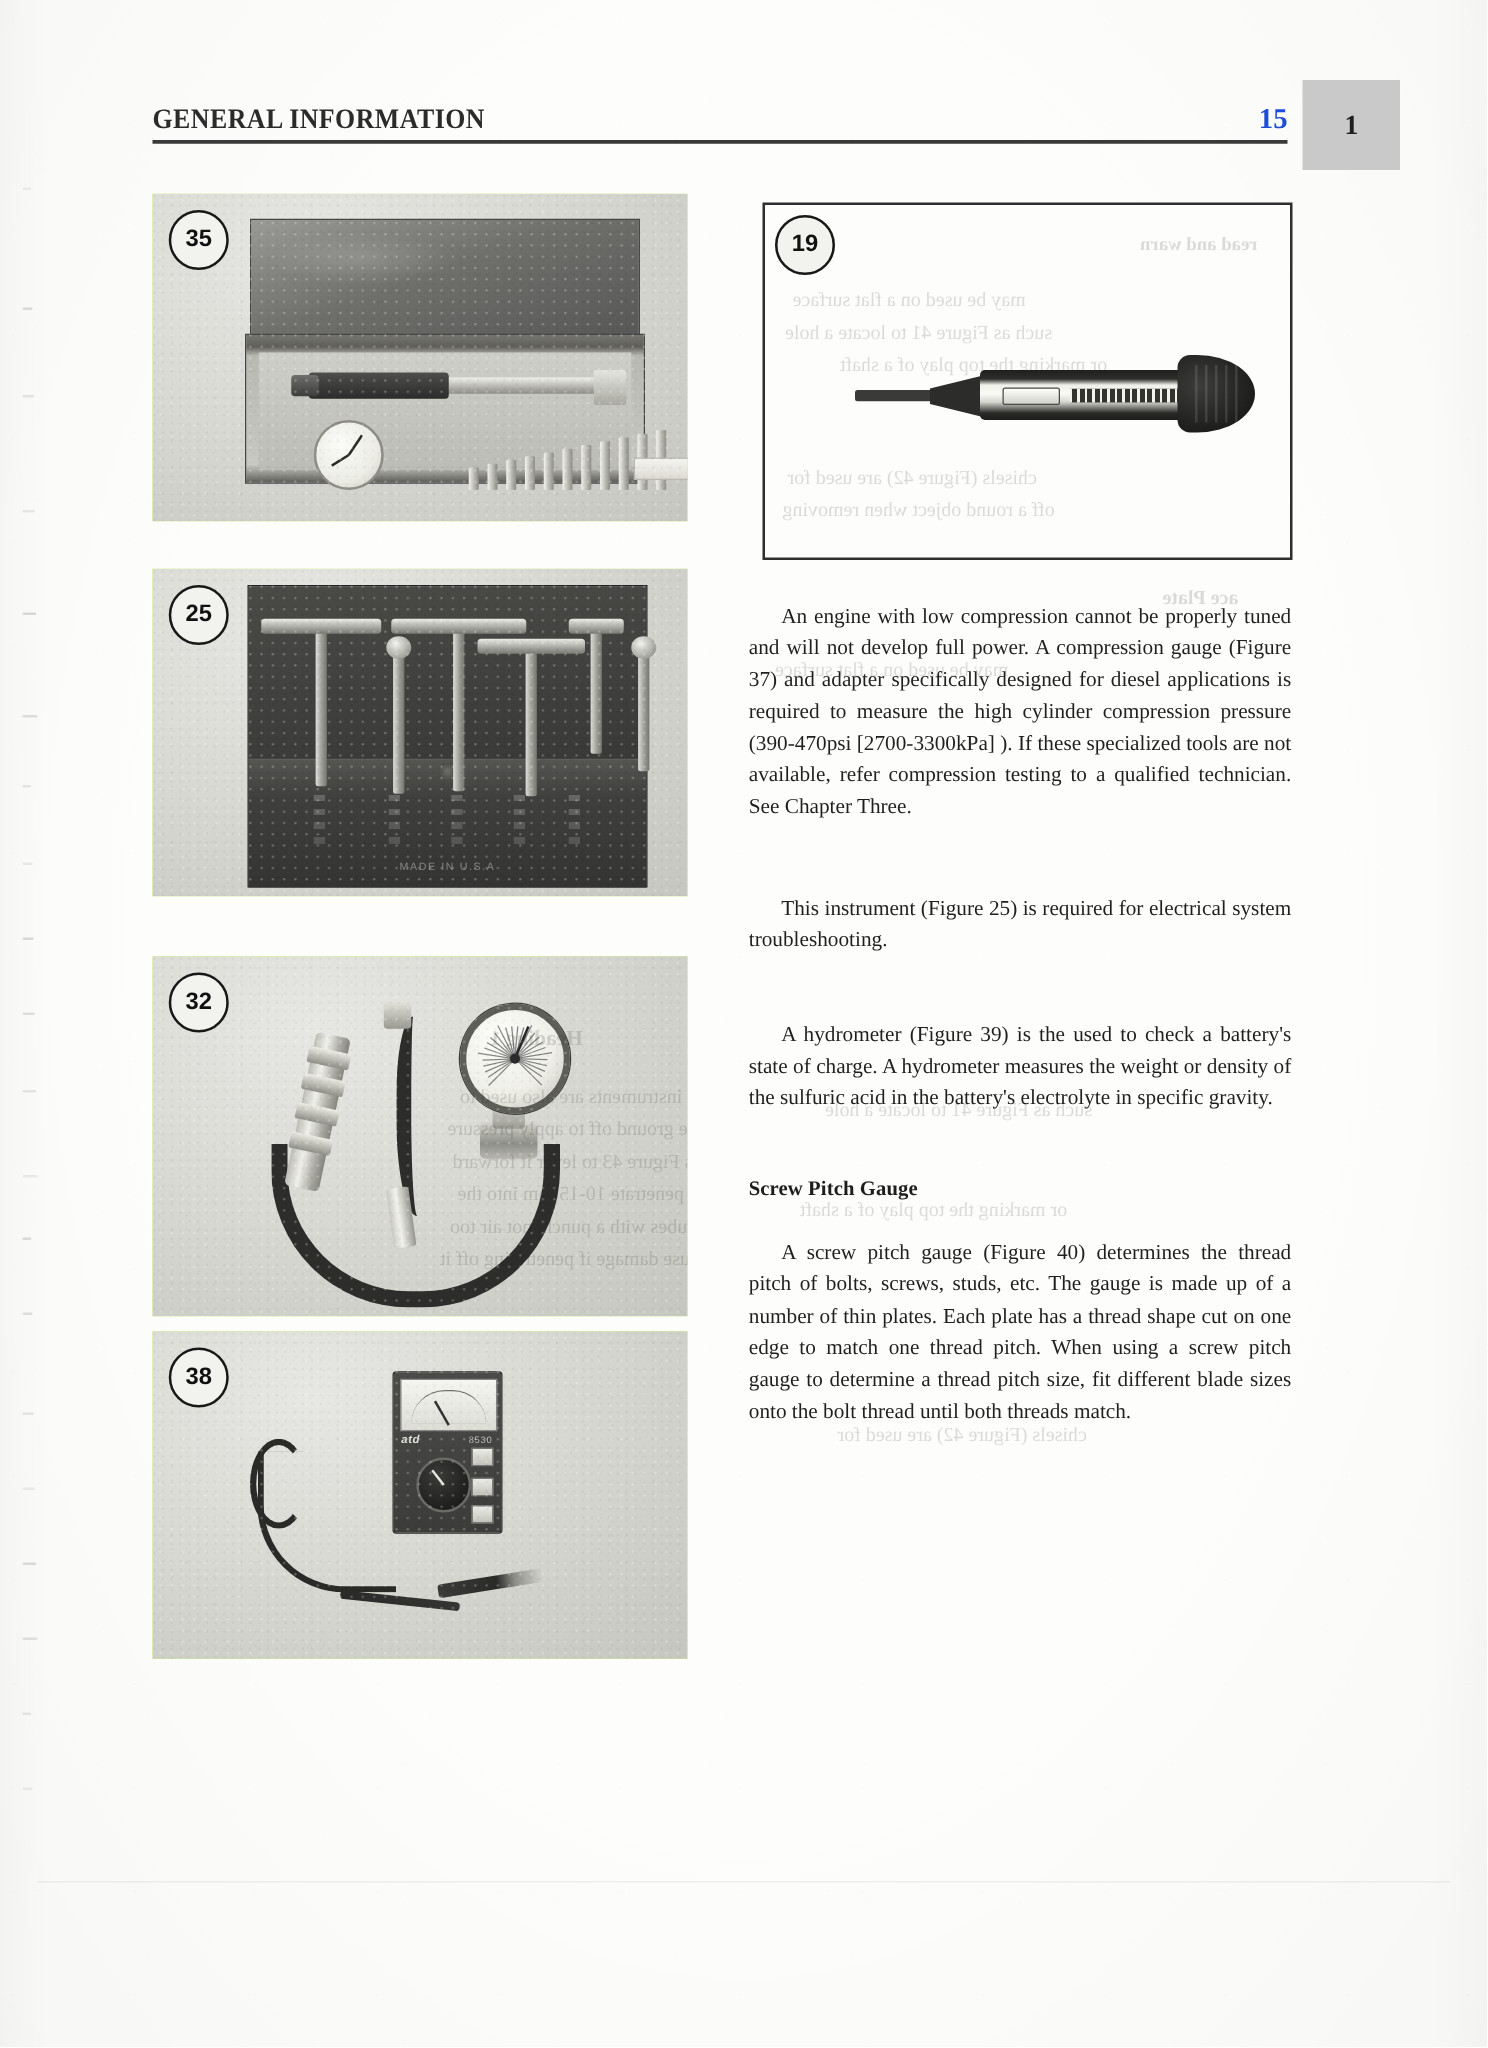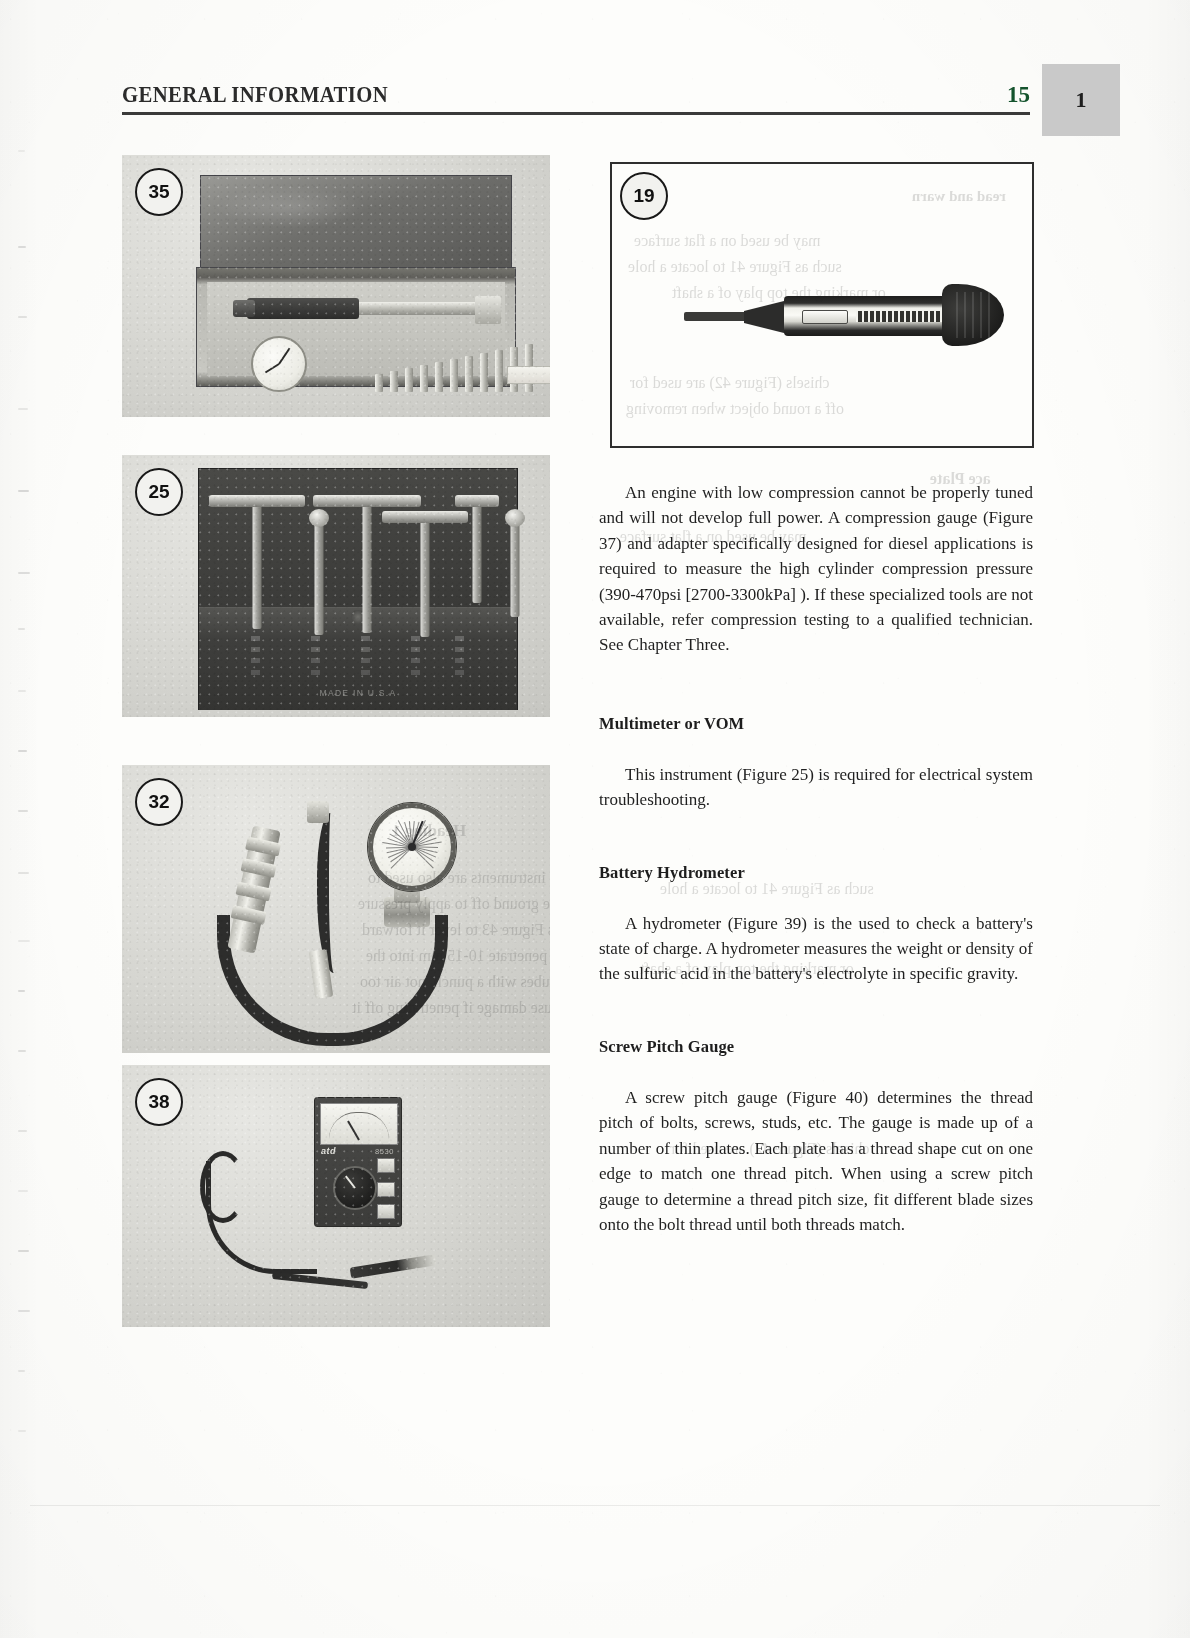--- a/index.html
+++ b/index.html
@@ -93,21 +93,21 @@
     transform-origin: left center;
     white-space: nowrap;
   }
   .header-page {
     position: absolute;
     right: 0;
     top: 0;
     font-family: "Liberation Serif", serif;
     font-weight: bold;
     font-size: 23px;
-    color: #14532d;
+    color: #1d4ed8;
   }
   .header-rule {
     position: absolute;
     left: 0;
     right: 0;
     top: 30px;
     height: 3px;
     background: #3a3a3a;
   }
 
@@ -735,26 +735,24 @@
   <div class="bleed" style="left:660px; top:880px; font-size:16px; z-index:2;">such as Figure 41 to locate a hole</div>
   <div class="bleed" style="left:640px; top:960px; font-size:16px; z-index:2;">or marking the top play of a shaft</div>
   <div class="bleed" style="left:670px; top:1140px; font-size:16px; z-index:2;">chisels (Figure 42) are used for</div>
 
   <div class="textcol">
 
     <p class="body-p">An engine with low compression cannot be properly tuned and will not develop full power. A compression gauge (Figure 37) and adapter specifically designed for diesel applications is required to measure the high cylinder compression pressure (390-470psi [2700-3300kPa] ). If these specialized tools are not available, refer compression testing to a qualified technician. See Chapter Three.</p>
 
     <div class="gap-a"></div>
 
-    <h2 class="sec-head">Multimeter or VOM</h2>
     <p class="body-p">This instrument (Figure 25) is required for electrical system troubleshooting.</p>
 
     <div class="gap-b"></div>
 
-    <h2 class="sec-head">Battery Hydrometer</h2>
     <p class="body-p">A hydrometer (Figure 39) is the used to check a battery's state of charge. A hydrometer measures the weight or density of the sulfuric acid in the battery's electrolyte in specific gravity.</p>
 
     <div class="gap-b"></div>
 
     <h2 class="sec-head">Screw Pitch Gauge</h2>
     <p class="body-p">A screw pitch gauge (Figure 40) determines the thread pitch of bolts, screws, studs, etc. The gauge is made up of a number of thin plates. Each plate has a thread shape cut on one edge to match one thread pitch. When using a screw pitch gauge to determine a thread pitch size, fit different blade sizes onto the bolt thread until both threads match.</p>
   </div>
 
 </div>
 

